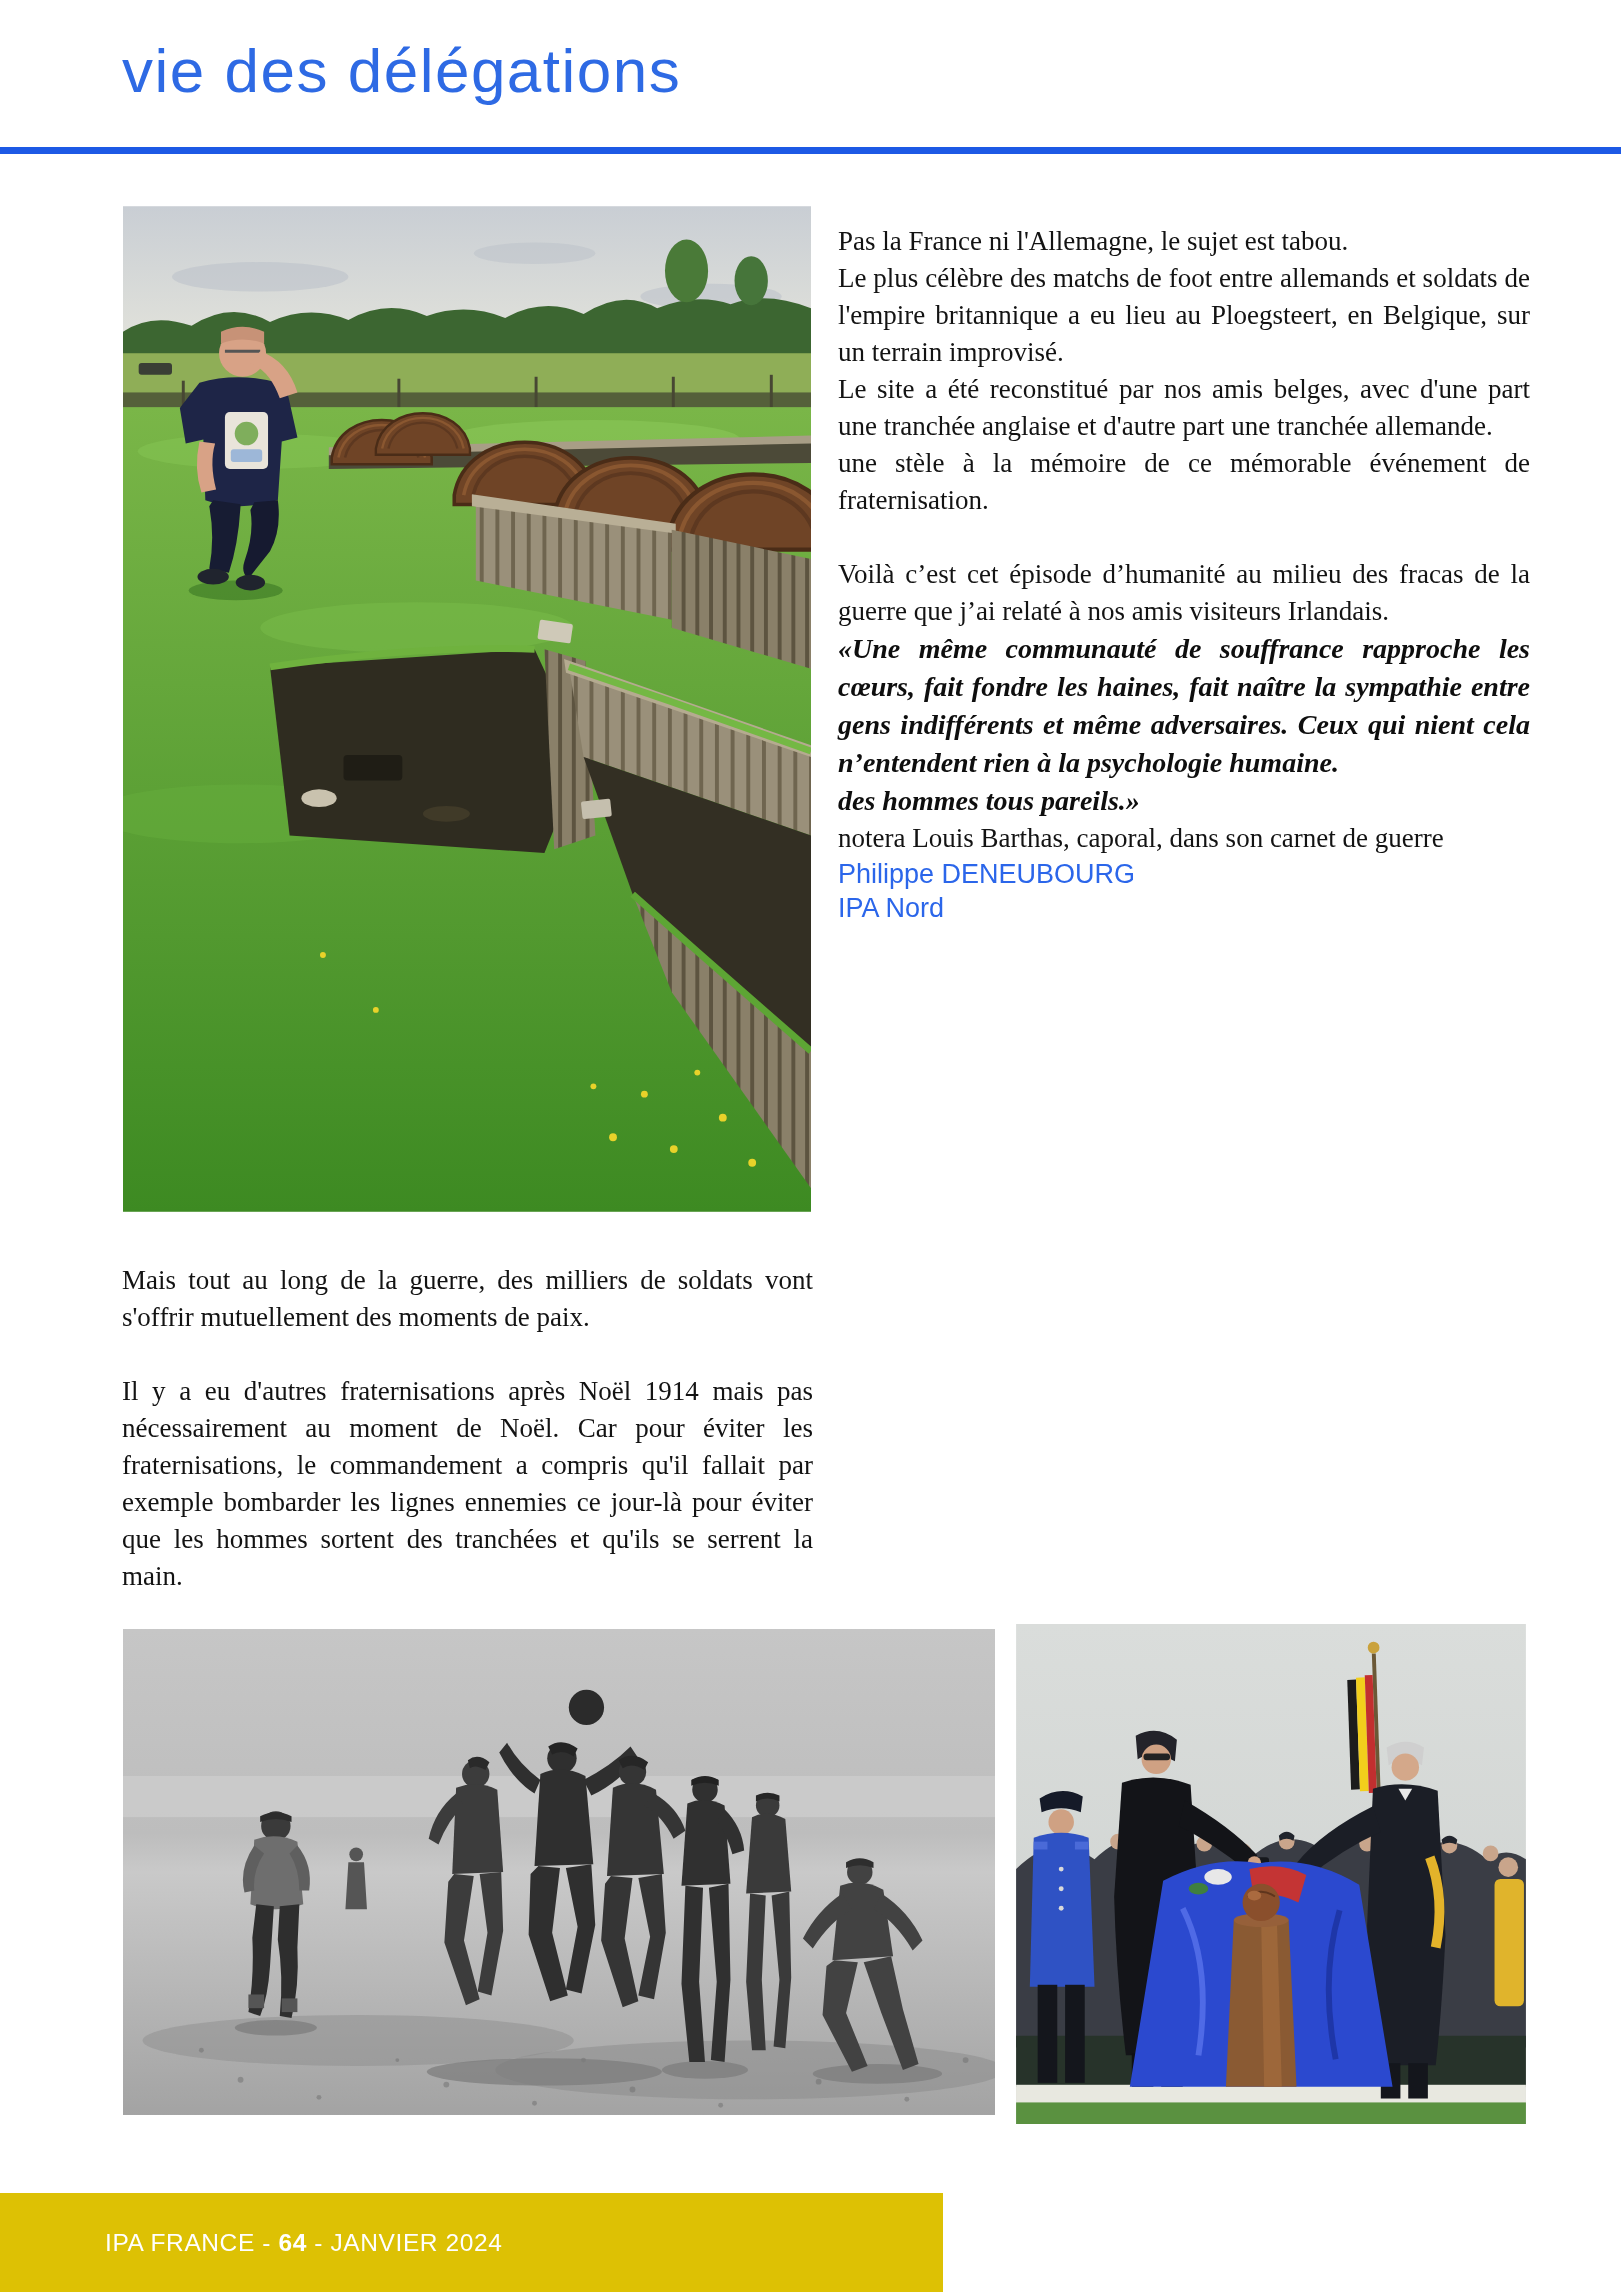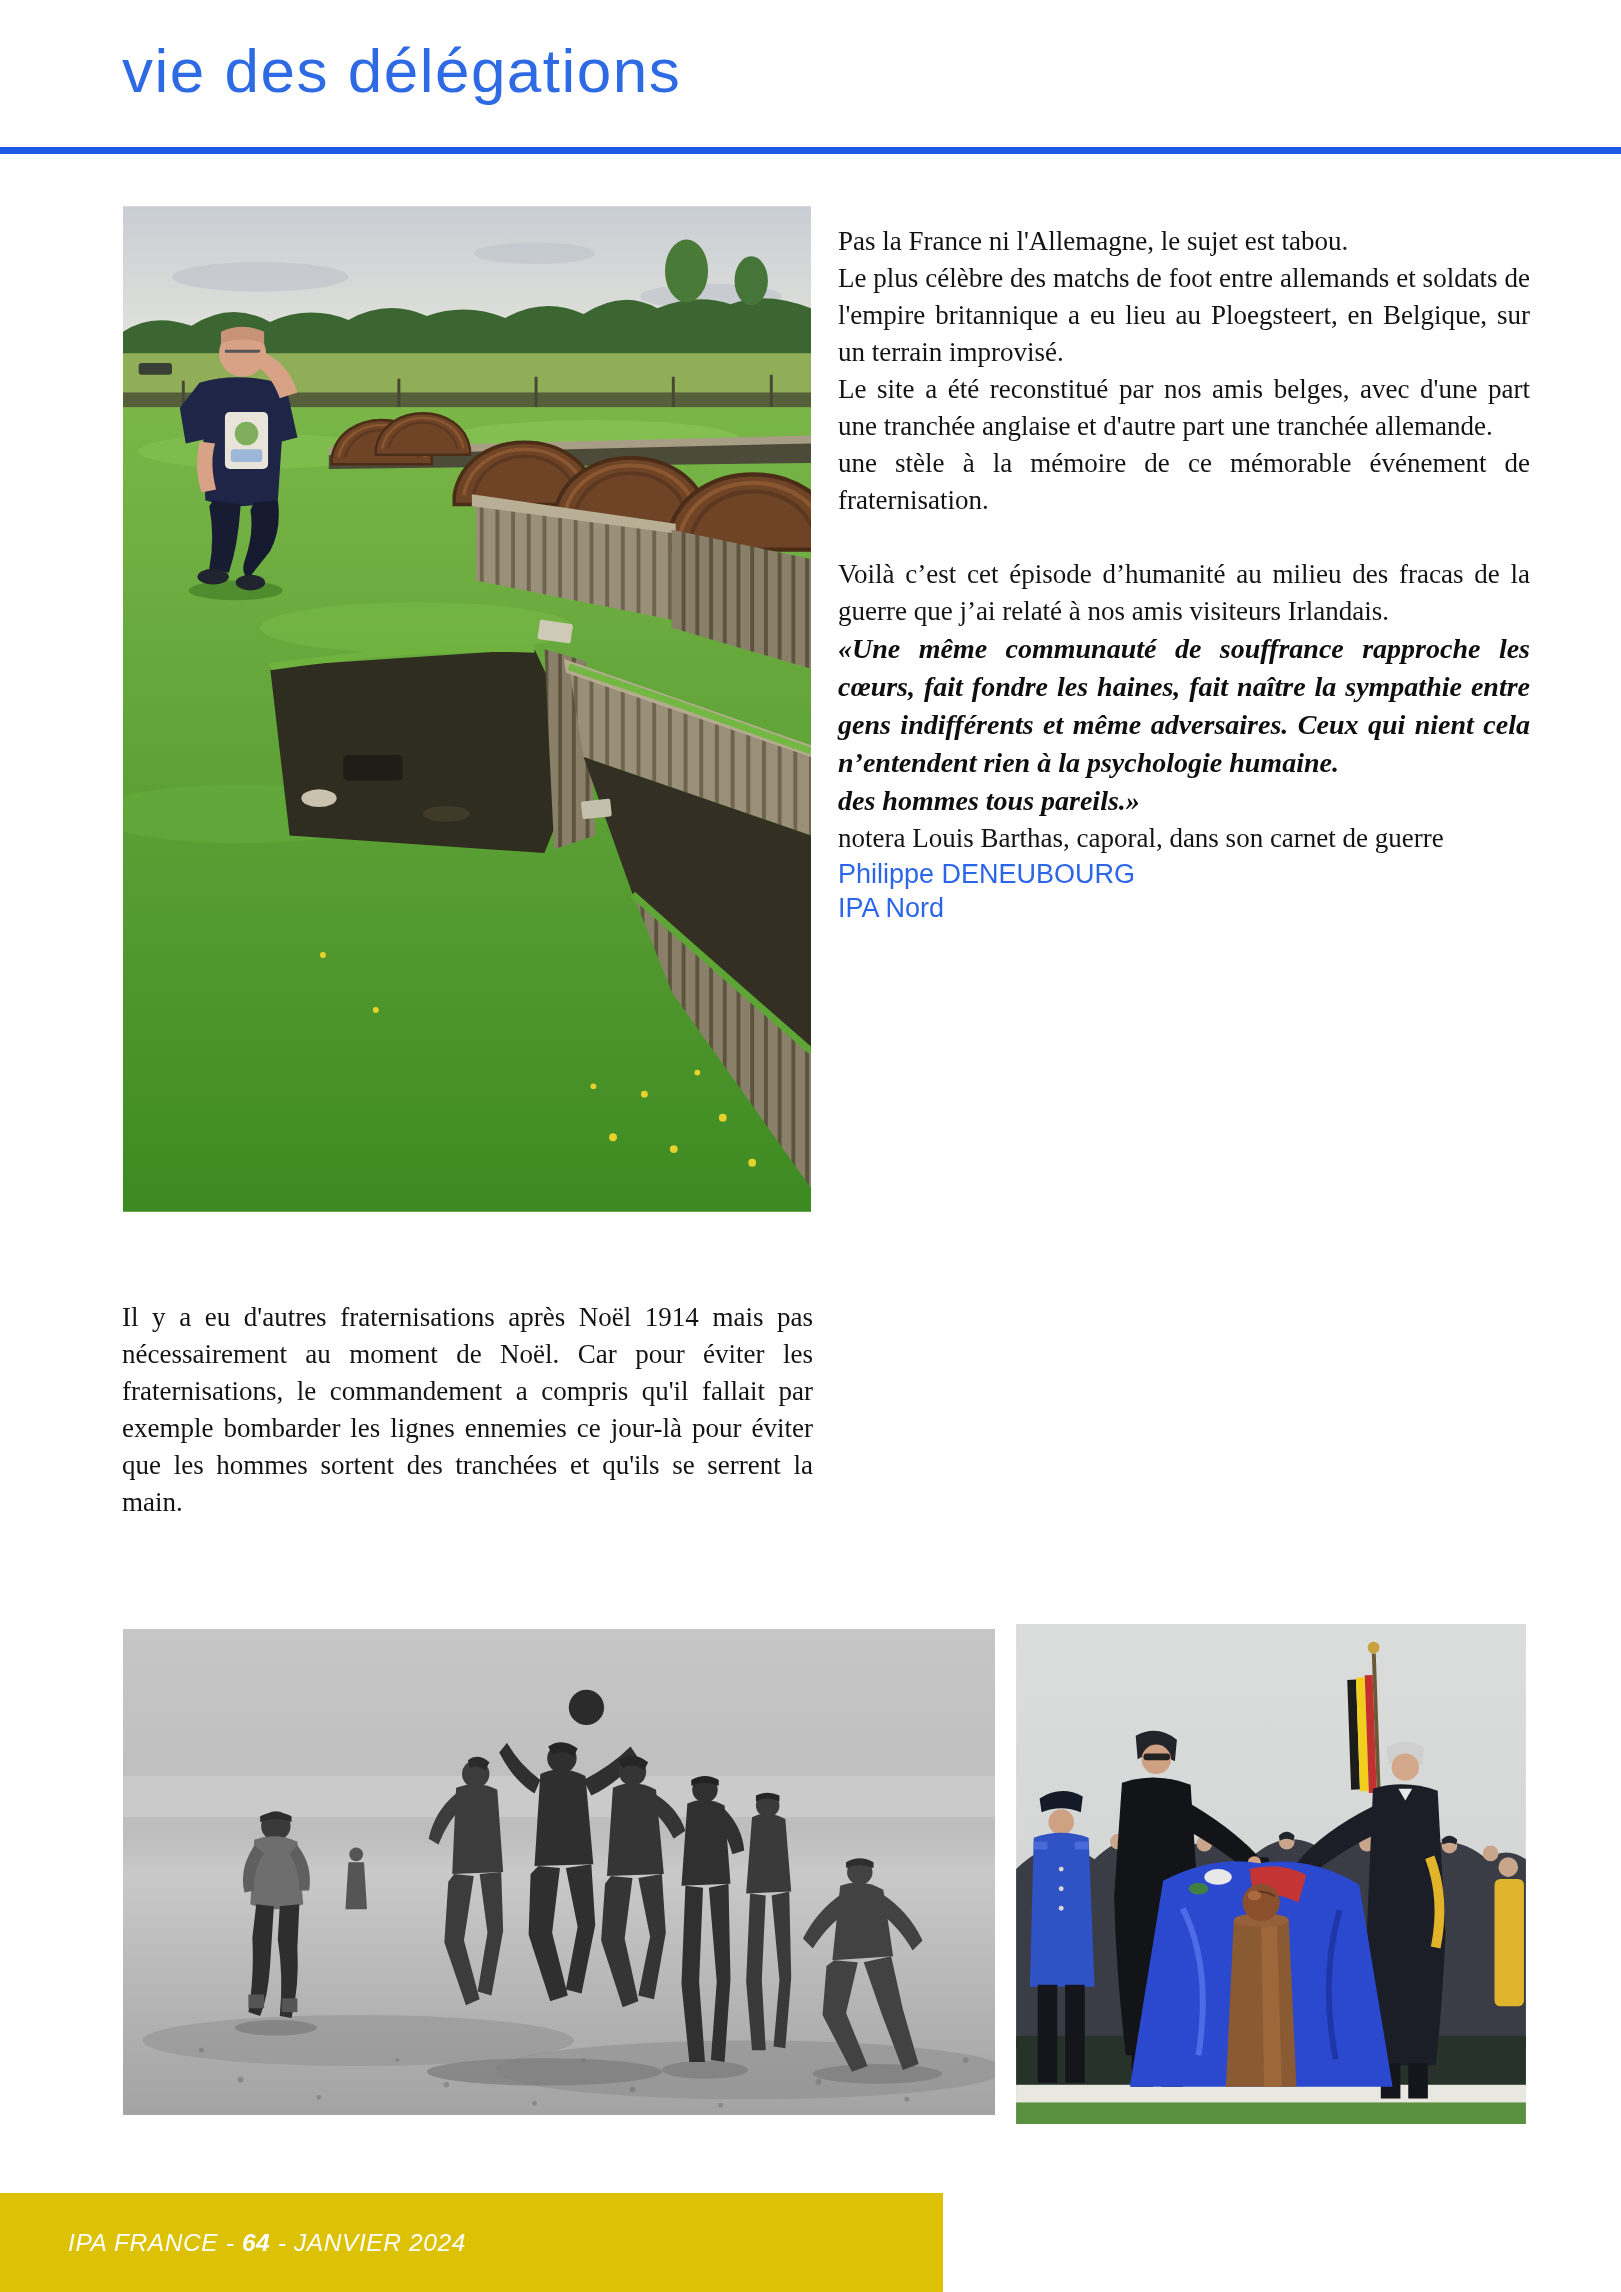--- a/index.html
+++ b/index.html
@@ -24,21 +24,21 @@
   .body-p{margin:0;text-align:justify;font-family:"Liberation Serif", serif;
           font-size:27px;line-height:37px;color:#131313;}
   .gap{margin-top:37px;}
   .gap-sm{margin-top:25.5px;}
   .quote-p{margin:0;text-align:justify;font-family:"Liberation Serif", serif;
            font-weight:bold;font-style:italic;font-size:28px;line-height:38px;color:#0e0e0e;}
   .byline{margin:0;font-family:"Liberation Sans", sans-serif;font-size:27px;line-height:34px;
           color:#2b66ea;}
 
   .footer-bar{position:absolute;left:0;top:2193px;width:943px;height:100px;background:#ddc104;
-              display:flex;align-items:center;box-sizing:border-box;padding-left:68px;font-style:italic;}
+              display:flex;align-items:center;box-sizing:border-box;padding-left:105px;}
   .footer-text{font-family:"Liberation Sans", sans-serif;font-size:24.5px;color:#ffffff;
                letter-spacing:0.6px;}
   .footer-text b{font-weight:bold;}
 </style>
 </head>
 <body>
 
 <div class="page">
 
   <div class="mag-title">vie des délégations</div>
@@ -155,20 +155,21 @@
     <p class="body-p">une stèle à la mémoire de ce mémorable événement de fraternisation.</p>
     <p class="body-p gap">Voilà c’est cet épisode d’humanité au milieu des fracas de la guerre que j’ai relaté à nos amis visiteurs Irlandais.</p>
     <p class="quote-p gap">«Une même communauté de souffrance rapproche les cœurs, fait fondre les haines, fait naître la sympathie entre gens indifférents et même adversaires. Ceux qui nient cela n’entendent rien à la psychologie humaine.</p>
     <p class="quote-p">des hommes tous pareils.»</p>
     <p class="body-p">notera Louis Barthas, caporal, dans son carnet de guerre</p>
     <p class="byline gap-sm">Philippe DENEUBOURG</p>
     <p class="byline">IPA Nord</p>
   </div>
 
   <div class="col left-col">
+    <p class="body-p">Mais tout au long de la guerre, des milliers de soldats vont s'offrir mutuellement des moments de paix.</p>
     <p class="body-p gap">Il y a eu d'autres fraternisations après Noël 1914 mais pas nécessairement au moment de Noël. Car pour éviter les fraternisations, le commandement a compris qu'il fallait par exemple bombarder les lignes ennemies ce jour-là pour éviter que les hommes sortent des tranchées et qu'ils se serrent la main.</p>
   </div>
 
   <div class="photo photo-bw" role="img" aria-label="Soldats jouant au football pendant la trêve de Noël 1914">
     <svg viewBox="0 0 890 496">
       <defs>
         <linearGradient id="g-bw" x1="0" y1="0" x2="0" y2="1">
           <stop offset="0" stop-color="#c6c6c6"></stop>
             <stop offset="0.42" stop-color="#bdbdbd"></stop>
           <stop offset="0.5" stop-color="#c9c9c9"></stop>

